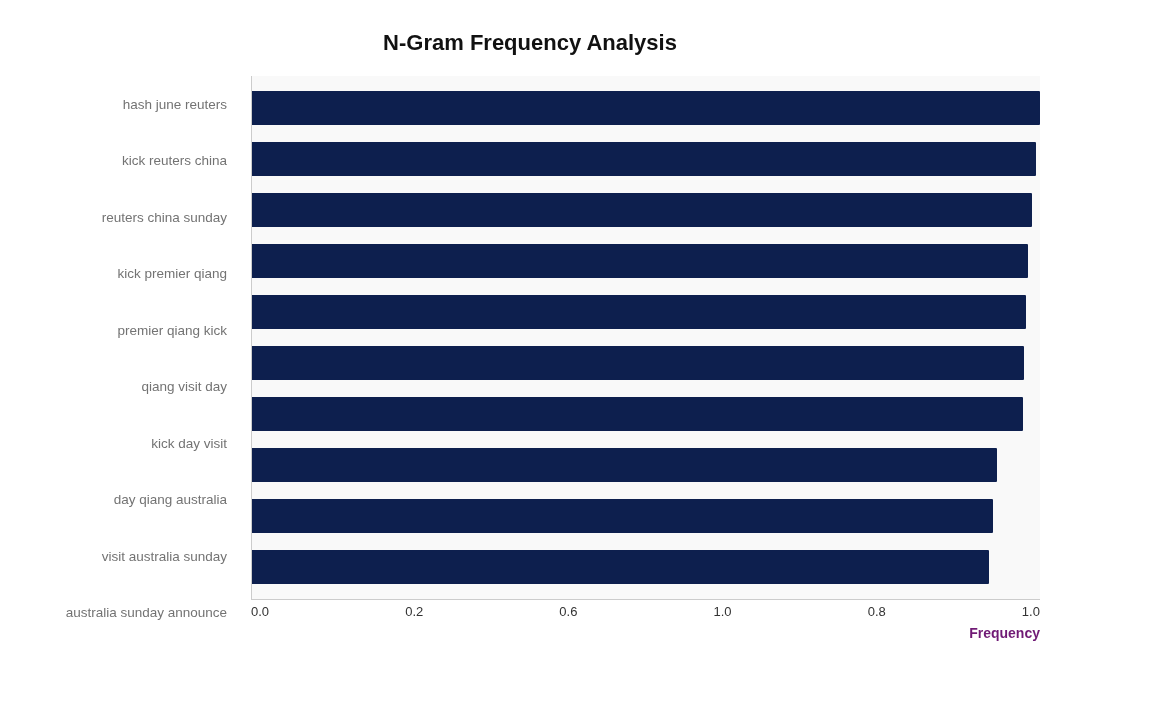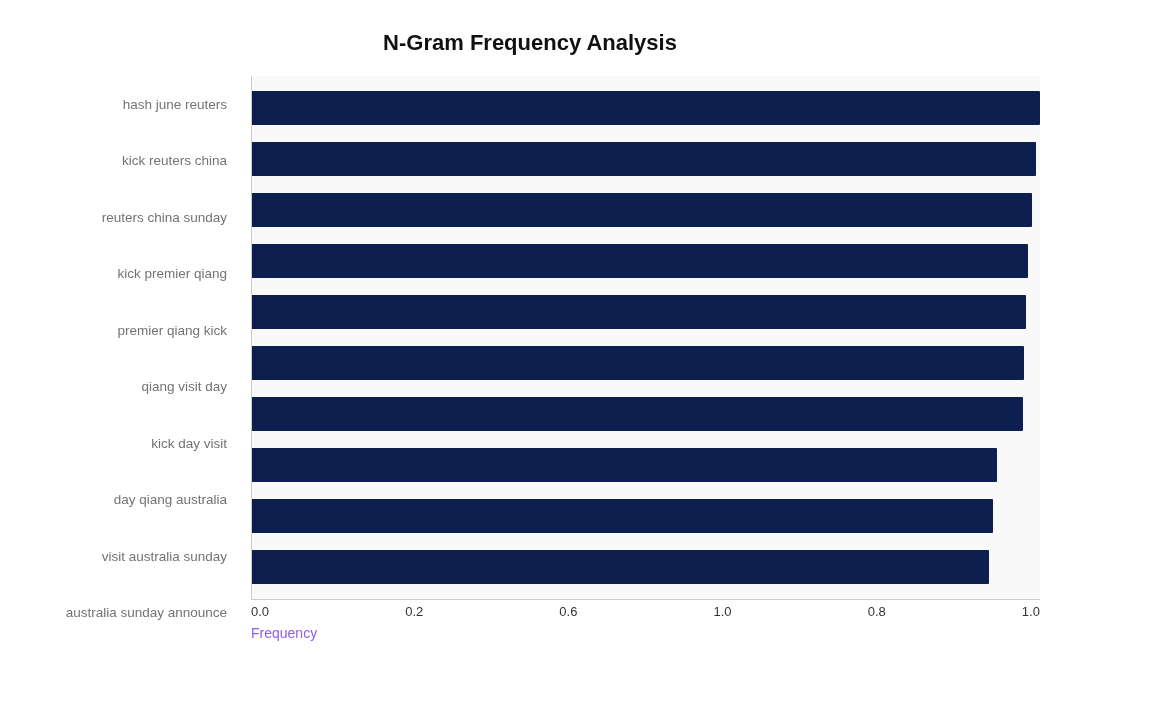--- a/index.html
+++ b/index.html
@@ -106,24 +106,25 @@
       padding: 0 0;
     }
 
     .x-tick {
       font-size: 13px;
       color: #333333;
       text-align: center;
     }
 
     .x-axis-label {
-      text-align: left;
+      text-align: right;
       font-size: 14px;
-      color: #8b5cf6;
+      color: #701a75;
       margin-top: 6px;
+      font-weight: bold;
     }
   </style>
 </head>
 <body>
 
 <div class="chart-container">
   <div class="chart-title">N-Gram Frequency Analysis</div>
   <div class="chart-area">
     <div class="bars-section">
       <div class="y-labels" id="y-labels-container">

